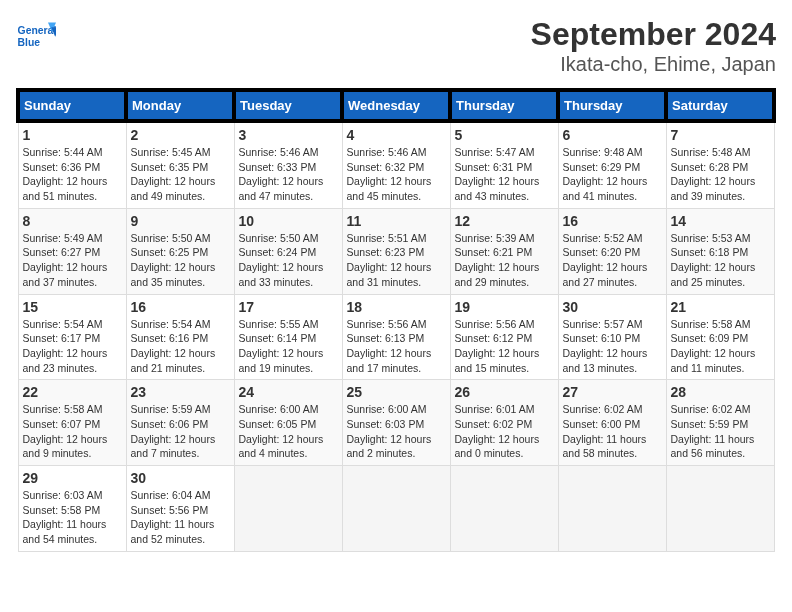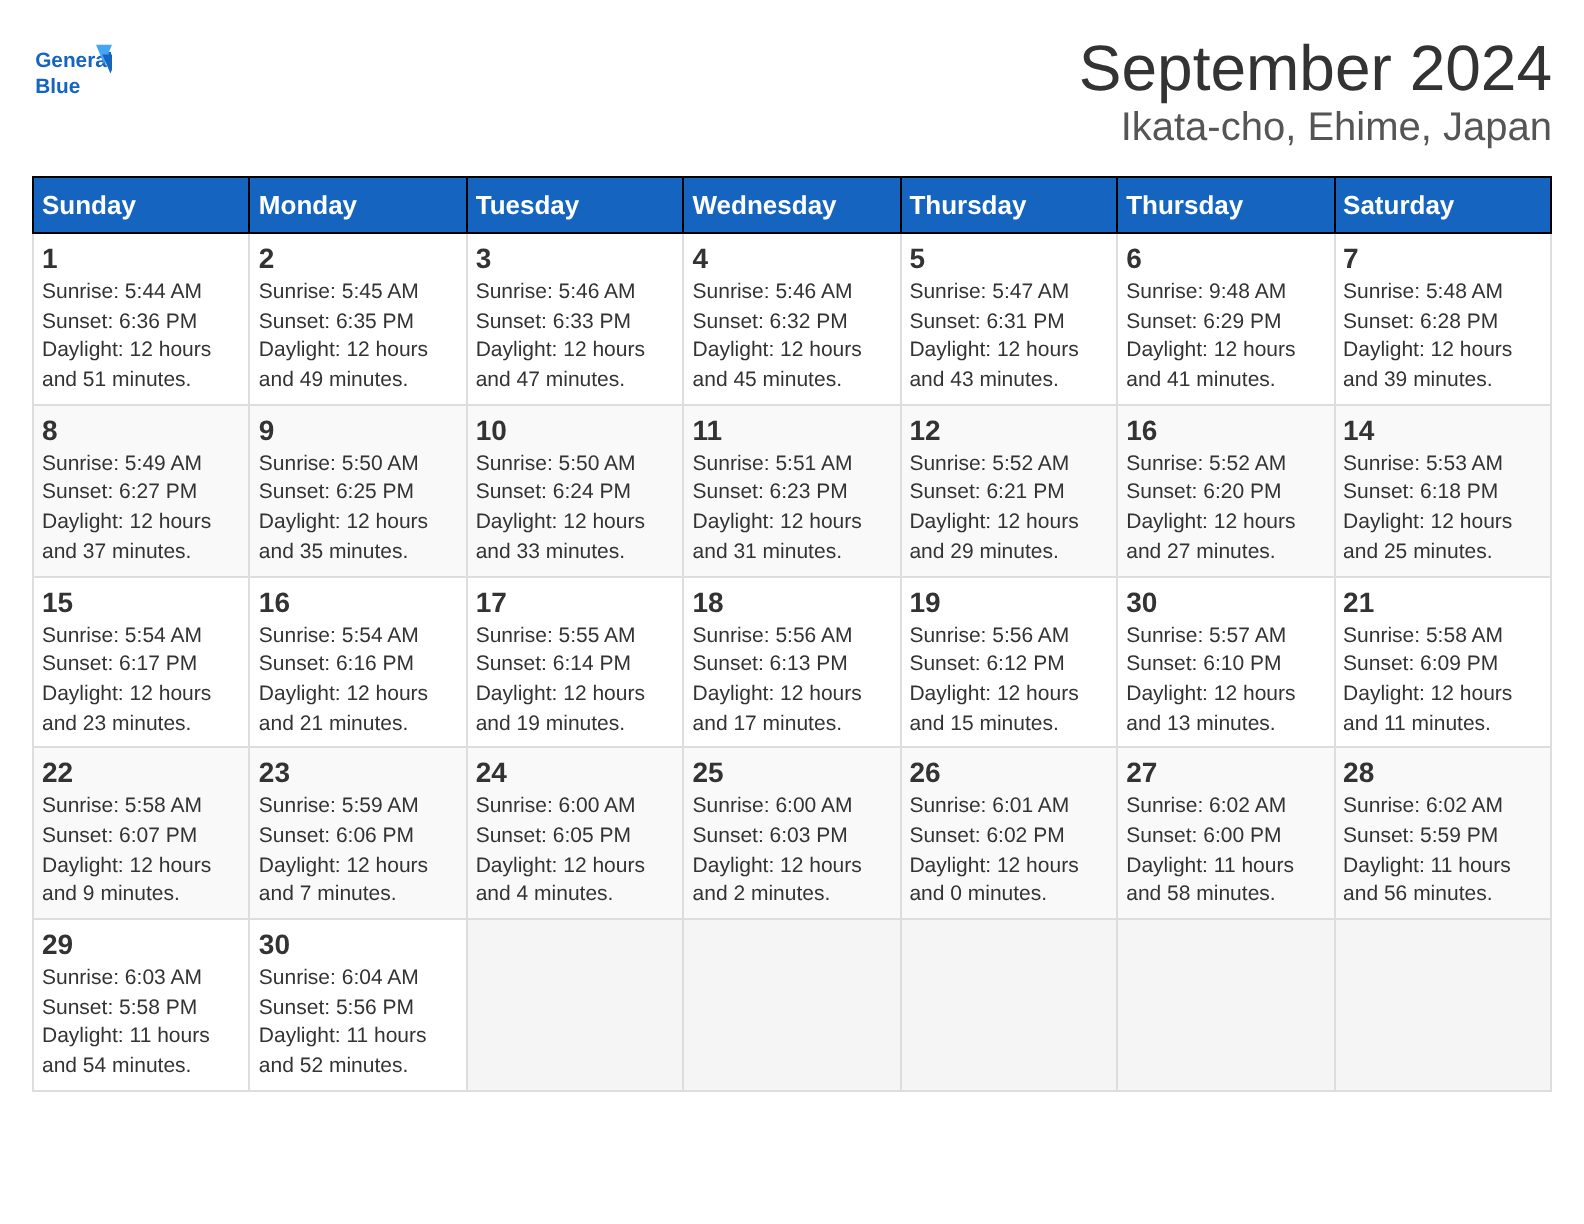--- a/index.html
+++ b/index.html
@@ -22,37 +22,37 @@
       font-size: 18px;
       font-weight: bold;
       color: #333;
     }
     .logo-icon {
       width: 40px;
       height: 40px;
       margin-right: 4px;
     }
     .title-block { text-align: right; }
-    .title-block h1 { font-size: 32px; color: #333; font-weight: normal; margin-left: 44px; }
+    .title-block h1 { font-size: 32px; color: #333; font-weight: bold; margin-left: 44px; }
     .title-block h2 { font-size: 20px; color: #555; font-weight: normal; }
     table {
       width: 100%;
       border-collapse: collapse;
       font-size: 11px;
     }
     thead tr {
       background: #1565c0;
       color: #fff;
     }
     thead th {
       padding: 6px 4px;
       text-align: left;
       font-size: 13px;
       font-weight: bold;
-      border: 1px solid #000000;
+      border: 4px solid #000000;
     }
     tbody tr {
       vertical-align: top;
     }
     tbody td {
       padding: 4px 4px;
       border: 1px solid #ddd;
       background: #fff;
       color: #333;
       min-width: 100px;
@@ -179,21 +179,21 @@
         </td>
         <td>
           <span class="day-num">11</span>
           <div class="day-info">Sunrise: 5:51 AM
 Sunset: 6:23 PM
 Daylight: 12 hours
 and 31 minutes.</div>
         </td>
         <td>
           <span class="day-num">12</span>
-          <div class="day-info">Sunrise: 5:52 AM
+          <div class="day-info">Sunrise: 5:39 AM
 Sunset: 6:21 PM
 Daylight: 12 hours
 and 29 minutes.</div>
         </td>
         <td>
           <span class="day-num">16</span>
           <div class="day-info">Sunrise: 5:52 AM
 Sunset: 6:20 PM
 Daylight: 12 hours
 and 27 minutes.</div>

